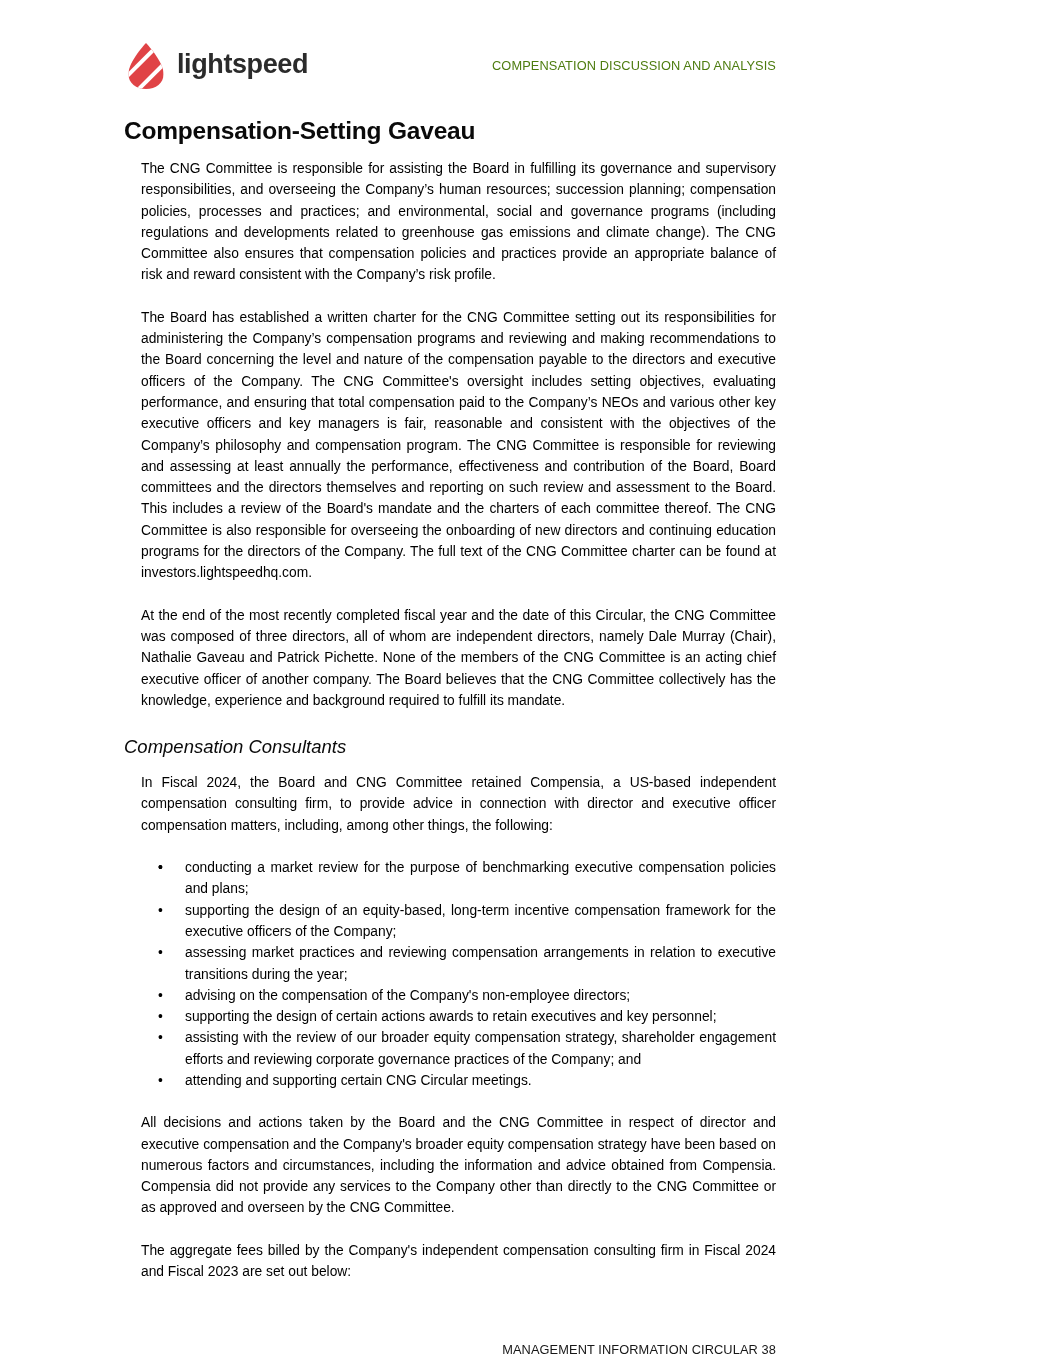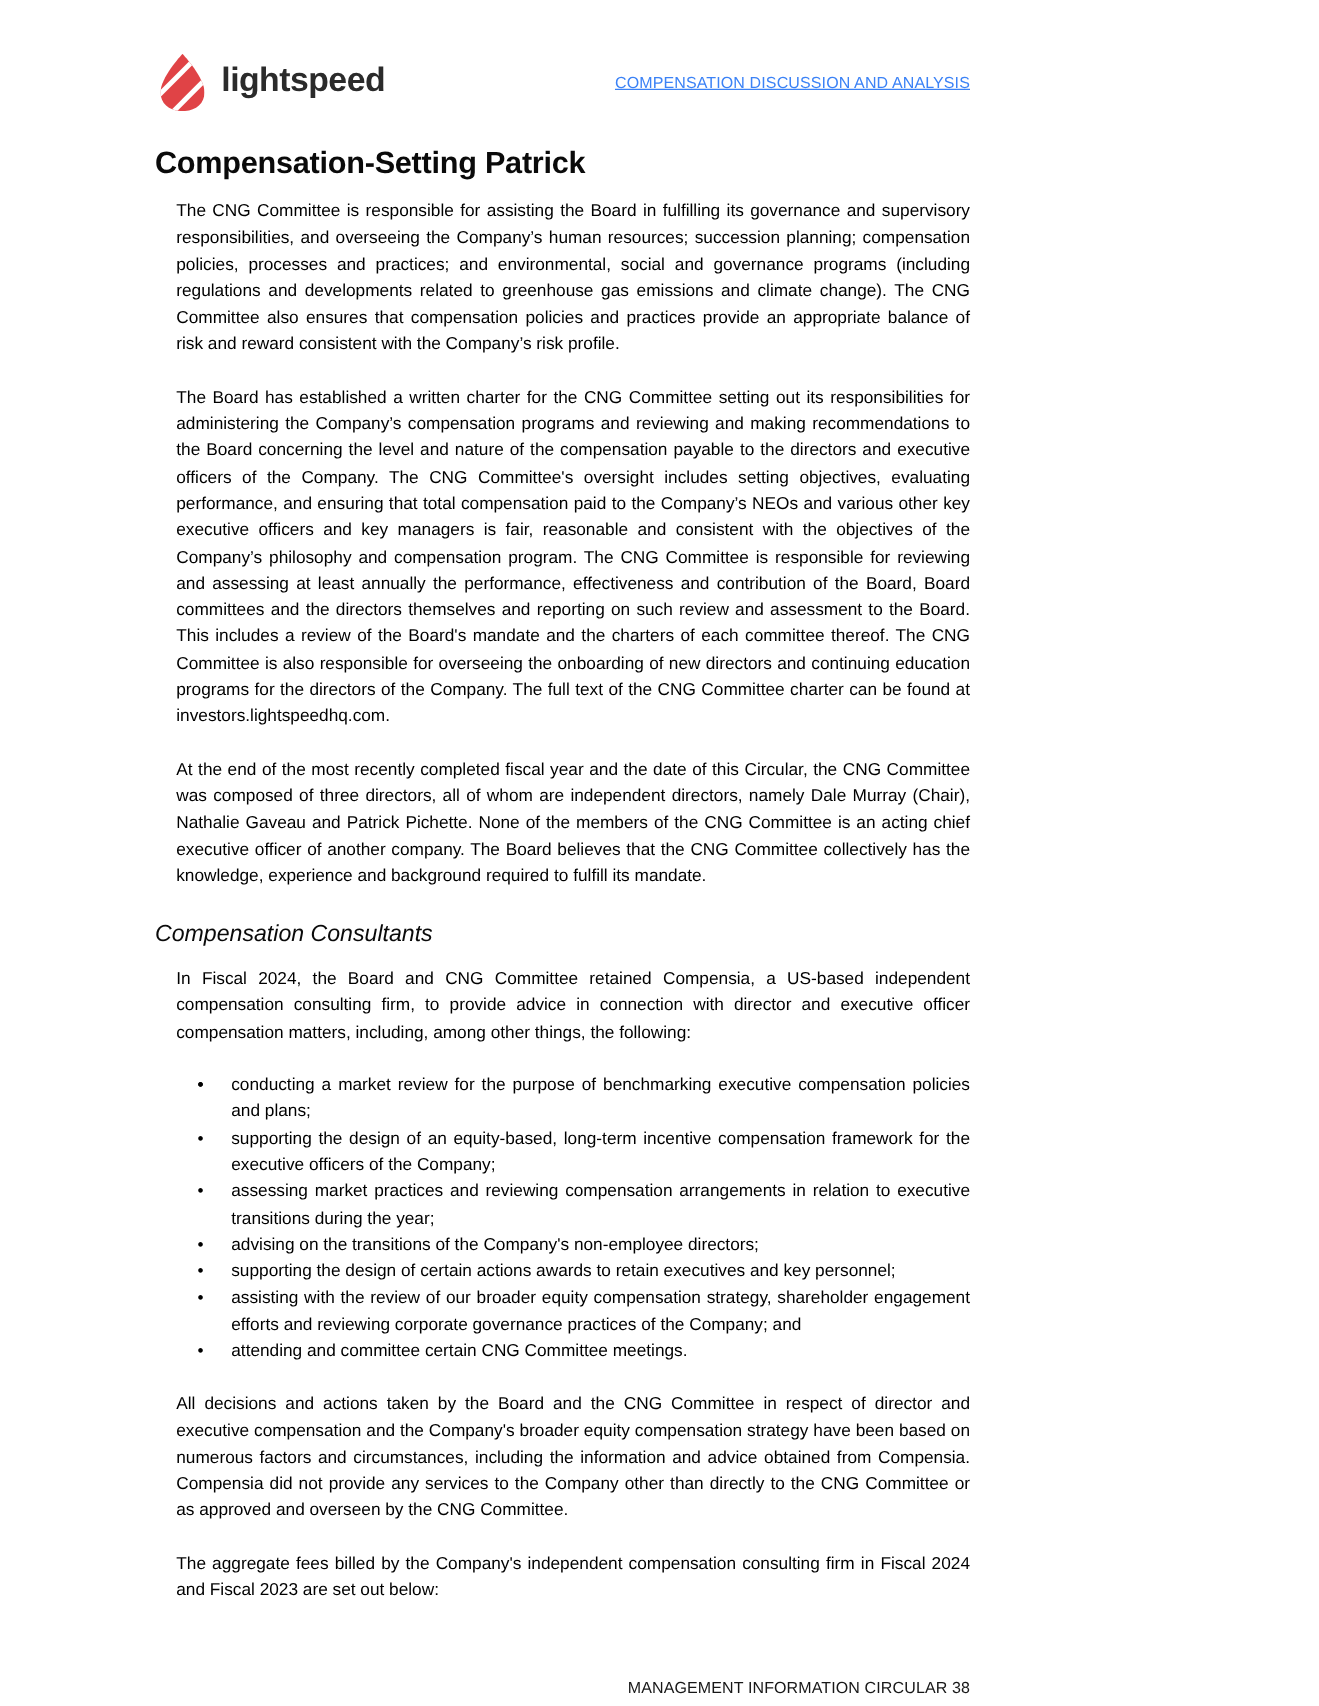--- a/index.html
+++ b/index.html
@@ -30,23 +30,22 @@
     color: #2b2b2b;
     letter-spacing: -0.4px;
     line-height: 1;
     padding-bottom: 4px;
   }
   .header-label {
     position: absolute;
     top: 58px;
     right: 124px;
     font-size: 12.8px;
-    color: #3b82f6;
+    color: #4d7c0f;
     letter-spacing: 0.1px;
-    text-decoration: underline;
   }
   .content {
     padding: 0 124px;
   }
   h1.doc-title {
     font-size: 24.5px;
     font-weight: 700;
     color: #0a0a0a;
     margin: 22px 0 13px 0;
     letter-spacing: -0.2px;
@@ -109,39 +108,39 @@
             <line x1="12" y1="58" x2="52" y2="18" stroke="#ffffff" stroke-width="4.5"></line>
           </g>
         </svg>
       </span>
       <span class="wordmark">lightspeed</span>
     </div>
     <div class="header-label">COMPENSATION DISCUSSION AND ANALYSIS</div>
   </header>
 
   <main class="content">
-    <h1 class="doc-title">Compensation-Setting Patrick</h1>
+    <h1 class="doc-title">Compensation-Setting Gaveau</h1>
 
     <p>The CNG Committee is responsible for assisting the Board in fulfilling its governance and supervisory responsibilities, and overseeing the Company’s human resources; succession planning; compensation policies, processes and practices; and environmental, social and governance programs (including regulations and developments related to greenhouse gas emissions and climate change). The CNG Committee also ensures that compensation policies and practices provide an appropriate balance of risk and reward consistent with the Company’s risk profile.</p>
     <p>The Board has established a written charter for the CNG Committee setting out its responsibilities for administering the Company’s compensation programs and reviewing and making recommendations to the Board concerning the level and nature of the compensation payable to the directors and executive officers of the Company. The CNG Committee's oversight includes setting objectives, evaluating performance, and ensuring that total compensation paid to the Company’s NEOs and various other key executive officers and key managers is fair, reasonable and consistent with the objectives of the Company’s philosophy and compensation program. The CNG Committee is responsible for reviewing and assessing at least annually the performance, effectiveness and contribution of the Board, Board committees and the directors themselves and reporting on such review and assessment to the Board. This includes a review of the Board's mandate and the charters of each committee thereof. The CNG Committee is also responsible for overseeing the onboarding of new directors and continuing education programs for the directors of the Company. The full text of the CNG Committee charter can be found at investors.lightspeedhq.com.</p>
     <p>At the end of the most recently completed fiscal year and the date of this Circular, the CNG Committee was composed of three directors, all of whom are independent directors, namely Dale Murray (Chair), Nathalie Gaveau and Patrick Pichette. None of the members of the CNG Committee is an acting chief executive officer of another company. The Board believes that the CNG Committee collectively has the knowledge, experience and background required to fulfill its mandate.</p>
 
     <h2 class="doc-subtitle">Compensation Consultants</h2>
 
     <p>In Fiscal 2024, the Board and CNG Committee retained Compensia, a US-based independent compensation consulting firm, to provide advice in connection with director and executive officer compensation matters, including, among other things, the following:</p>
 
     <ul class="bullet-list">
       <li><span class="bullet">•</span></li>
       <li><span class="bullet">•</span><span>conducting a market review for the purpose of benchmarking executive compensation policies and plans;</span></li>
       <li><span class="bullet">•</span><span>supporting the design of an equity-based, long-term incentive compensation framework for the executive officers of the Company;</span></li>
       <li><span class="bullet">•</span><span>assessing market practices and reviewing compensation arrangements in relation to executive transitions during the year;</span></li>
-      <li><span class="bullet">•</span><span>advising on the transitions of the Company's non-employee directors;</span></li>
+      <li><span class="bullet">•</span><span>advising on the compensation of the Company's non-employee directors;</span></li>
       <li><span class="bullet">•</span><span>supporting the design of certain actions awards to retain executives and key personnel;</span></li>
       <li><span class="bullet">•</span><span>assisting with the review of our broader equity compensation strategy, shareholder engagement efforts and reviewing corporate governance practices of the Company; and</span></li>
-      <li><span class="bullet">•</span><span>attending and committee certain CNG Committee meetings.</span></li>
+      <li><span class="bullet">•</span><span>attending and supporting certain CNG Circular meetings.</span></li>
     </ul>
 
     <p>All decisions and actions taken by the Board and the CNG Committee in respect of director and executive compensation and the Company's broader equity compensation strategy have been based on numerous factors and circumstances, including the information and advice obtained from Compensia. Compensia did not provide any services to the Company other than directly to the CNG Committee or as approved and overseen by the CNG Committee.</p>
     <p>The aggregate fees billed by the Company's independent compensation consulting firm in Fiscal 2024 and Fiscal 2023 are set out below:</p>
   </main>
 
   <footer class="page-footer">
     <span>MANAGEMENT INFORMATION CIRCULAR 38</span>
   </footer>
 

